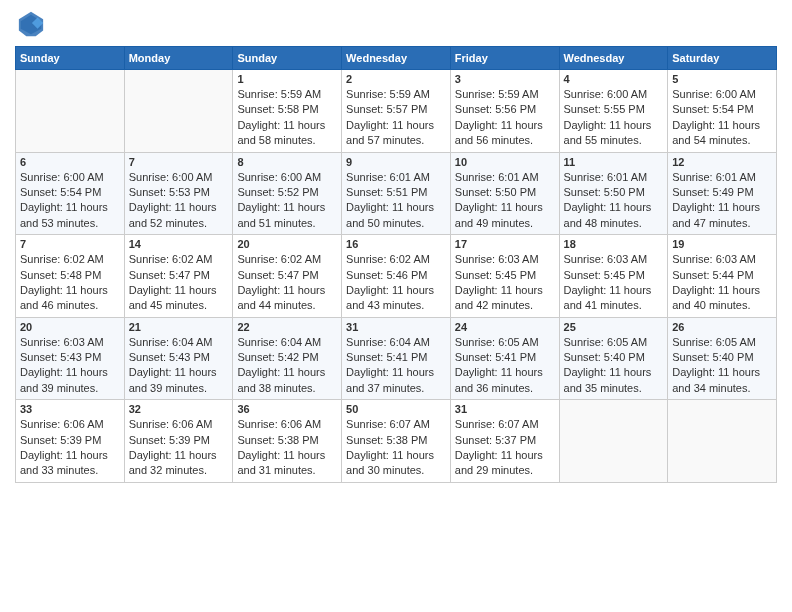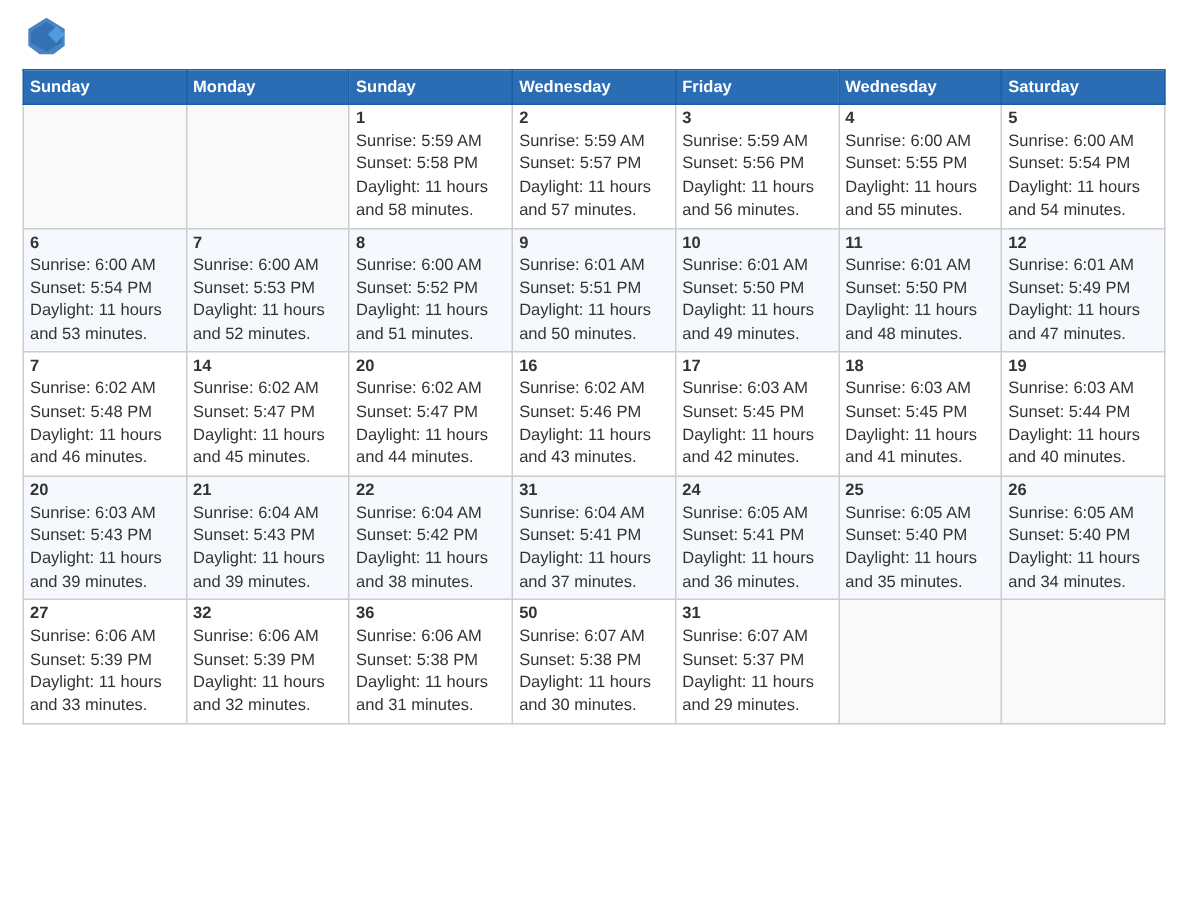--- a/index.html
+++ b/index.html
@@ -291,21 +291,21 @@
           </td>
           <td>
             <span class="day-num">26</span>
             <div class="cell-text" style="white-space: pre-line;">Sunrise: 6:05 AM
 Sunset: 5:40 PM
 Daylight: 11 hours and 34 minutes.</div>
           </td>
         </tr>
         <tr>
           <td>
-            <span class="day-num">27</span>
+            <span class="day-num">33</span>
             <div class="cell-text" style="white-space: pre-line;">Sunrise: 6:06 AM
 Sunset: 5:39 PM
 Daylight: 11 hours and 33 minutes.</div>
           </td>
           <td>
             <span class="day-num">32</span>
             <div class="cell-text" style="white-space: pre-line;">Sunrise: 6:06 AM
 Sunset: 5:39 PM
 Daylight: 11 hours and 32 minutes.</div>
           </td>

